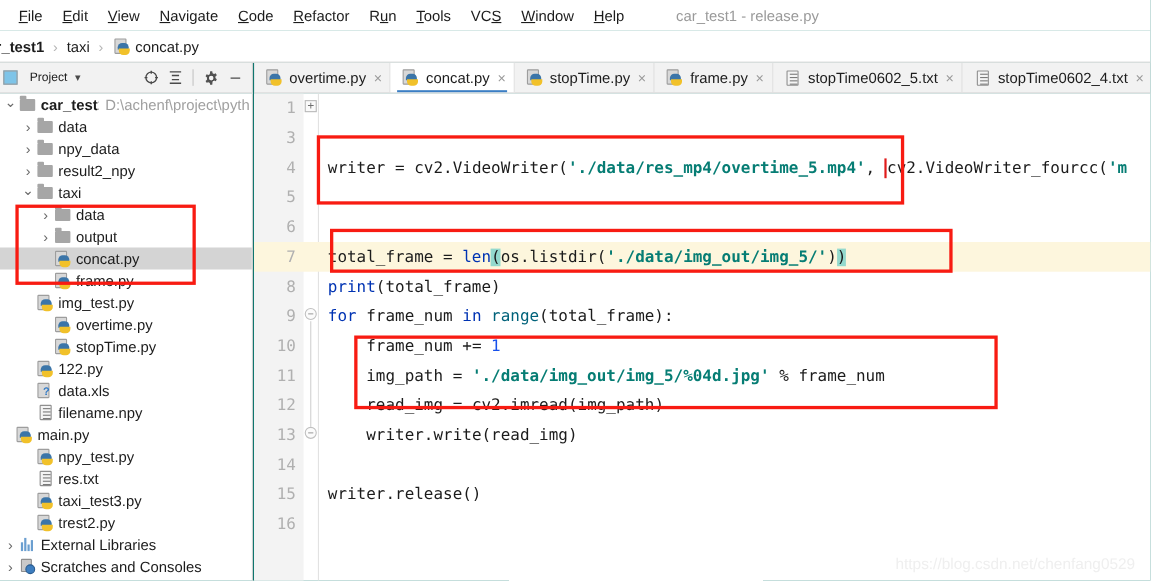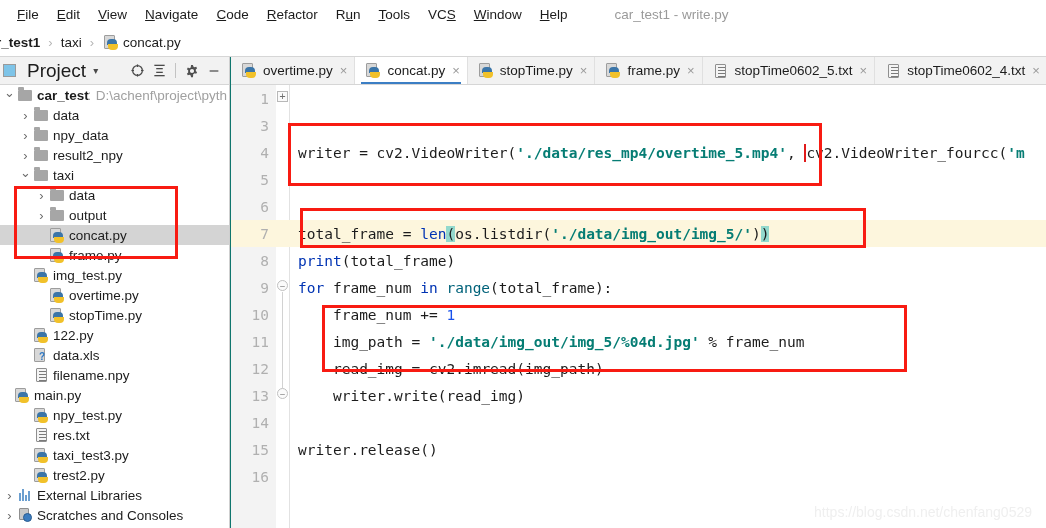--- a/index.html
+++ b/index.html
@@ -65,21 +65,21 @@
   
   .panel-header {
     position: absolute; left: 0; top: 57px;
     width: 230px; height: 28px;
     background: #f2f2f2;
     display: flex; align-items: center;
     border-bottom: 1px solid #d6d6d6;
     border-right: 1px solid #cfcfcf;
   }
   .panel-title {
-    font-size: 19px; color: #1c1c1c;
+    font-size: 11px; color: #1c1c1c;
     margin-left: 6px;
     text-align: right;
   }
   .panel-icons {
     margin-left: auto; display: flex; align-items: center;
     gap: 2px; padding-right: 5px;
   }
   .p-ico {
     width: 20px; height: 20px;
     display: flex; align-items: center; justify-content: center;
@@ -334,21 +334,21 @@
         <div class="menu-item"><span class="mn">V</span>iew</div>
         <div class="menu-item"><span class="mn">N</span>avigate</div>
         <div class="menu-item"><span class="mn">C</span>ode</div>
         <div class="menu-item"><span class="mn">R</span>efactor</div>
         <div class="menu-item">R<span class="mn">u</span>n</div>
         <div class="menu-item"><span class="mn">T</span>ools</div>
         <div class="menu-item">VC<span class="mn">S</span></div>
         <div class="menu-item"><span class="mn">W</span>indow</div>
         <div class="menu-item"><span class="mn">H</span>elp</div>
       </div>
-    <div class="win-title">car_test1 - write.py</div>
+    <div class="win-title">car_test1 - release.py</div>
   </div>
 
   <div class="breadcrumb">
     <div id="crumbs" style="display:flex;align-items:center;">
         <span class="crumb bold">
           <span>r_test1</span>
         </span>
         <span class="crumb-sep">›</span>
         <span class="crumb">
           <span>taxi</span>

